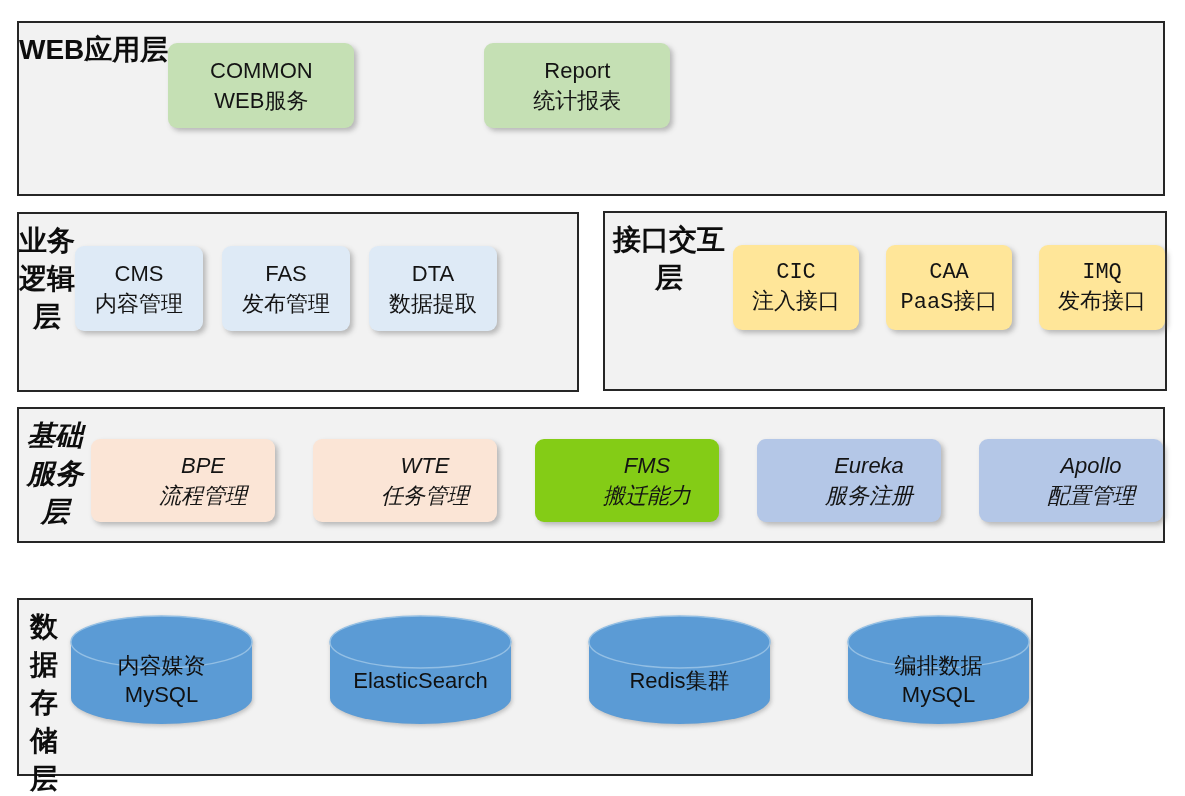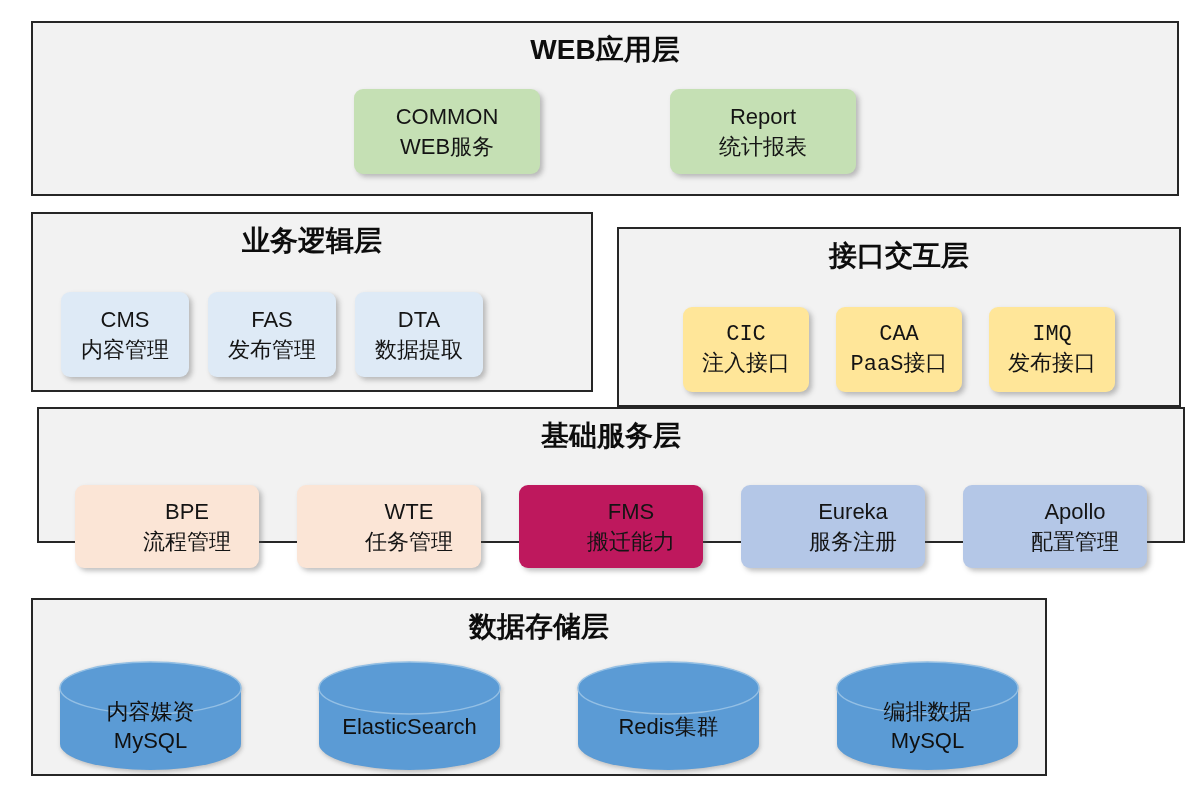--- a/index.html
+++ b/index.html
@@ -3,47 +3,47 @@
 <meta charset="utf-8">
 <style>
   html,body { margin:0; padding:0; background:#ffffff; }
   .page {
     position:relative; width:1185px; height:796px; background:#ffffff;
     font-family:"Liberation Sans", sans-serif; color:#141414; overflow:hidden;
   }
   .layer {
     position:absolute; box-sizing:border-box;
     background:#f2f2f2; border:2.5px solid #262626;
-    display:flex; flex-direction:column; align-items:stretch;margin-left:14px;
+    display:flex; align-items:stretch;
   }
   .layer-title {
     margin:8px 0 0 0; text-align:center;
     font-size:28px; font-weight:700; color:#0d0d0d; line-height:38px;
   }
   .row { display:flex; justify-content:center; align-items:flex-start; }
   .node {
     box-sizing:border-box; border-radius:9px;
     display:flex; flex-direction:column; justify-content:center; align-items:center;
     text-align:center; font-size:22px; line-height:30px; color:#141414;
     box-shadow:3px 3px 5px rgba(90,90,90,0.38);
   }
   .node .l2:empty, .db-label .l2:empty { display:none; }
   
   .c-green      { background:#c5e0b4; }
   .c-bluelight  { background:#deeaf6; }
   .c-yellow     { background:#ffe699; }
   .c-peach      { background:#fbe5d6; }
-  .c-gray       { background:#be185d; }
+  .c-gray       { background:#84cc16; }
   .c-periwinkle { background:#b4c7e7; }
 
   
   .l-web       { top:21px;  left:17px;  width:1148px; height:175px; }
   .l-business  { top:212px; left:17px;  width:562px;  height:180px; }
-  .l-interface { top:227px; left:603px; width:564px;  height:180px; }
-  .l-base      { top:407px; left:23px;  width:1148px; height:136px; }
+  .l-interface { top:211px; left:603px; width:564px;  height:180px; }
+  .l-base      { top:407px; left:17px;  width:1148px; height:136px;font-style:italic; }
   .l-storage   { top:598px; left:17px;  width:1016px; height:178px; }
 
   .l-web .row       { margin-top:20px; gap:130px; }
   .l-web .node      { width:186px; height:85px; }
   .l-business .row  { margin-top:32px; gap:19px; margin-right:80px; }
   .l-business .node { width:128px; height:85px; }
   .l-interface .row { margin-top:32px; gap:27px; }
   .l-interface .node{ width:126px; height:85px;font-family:Liberation Mono, monospace; }
   .l-base .row      { margin-top:30px; gap:38px; }
   .l-base .node     { width:184px; height:83px;padding-left:40px; }

